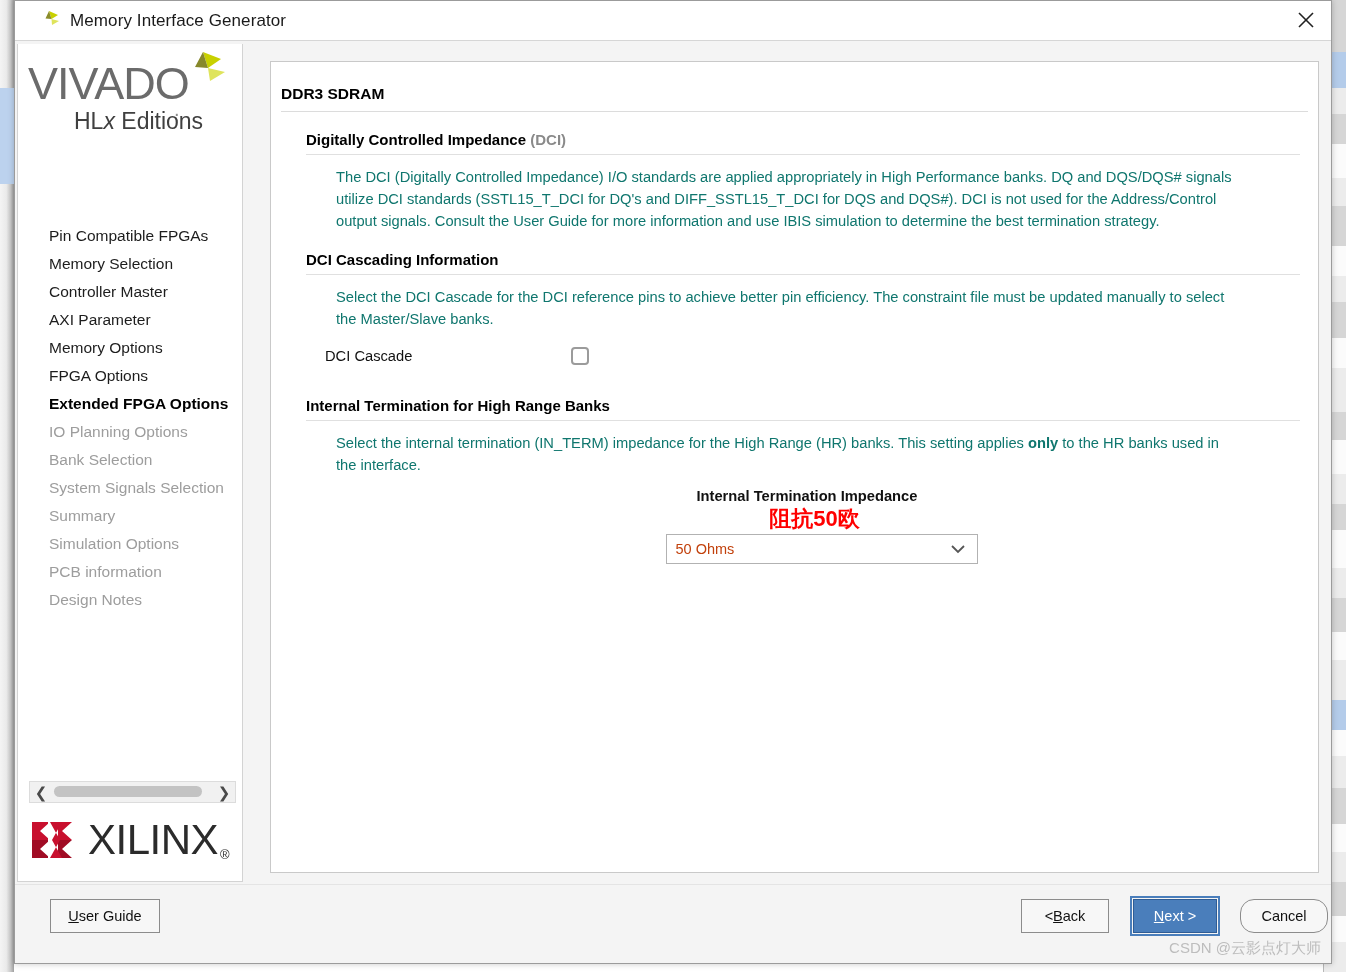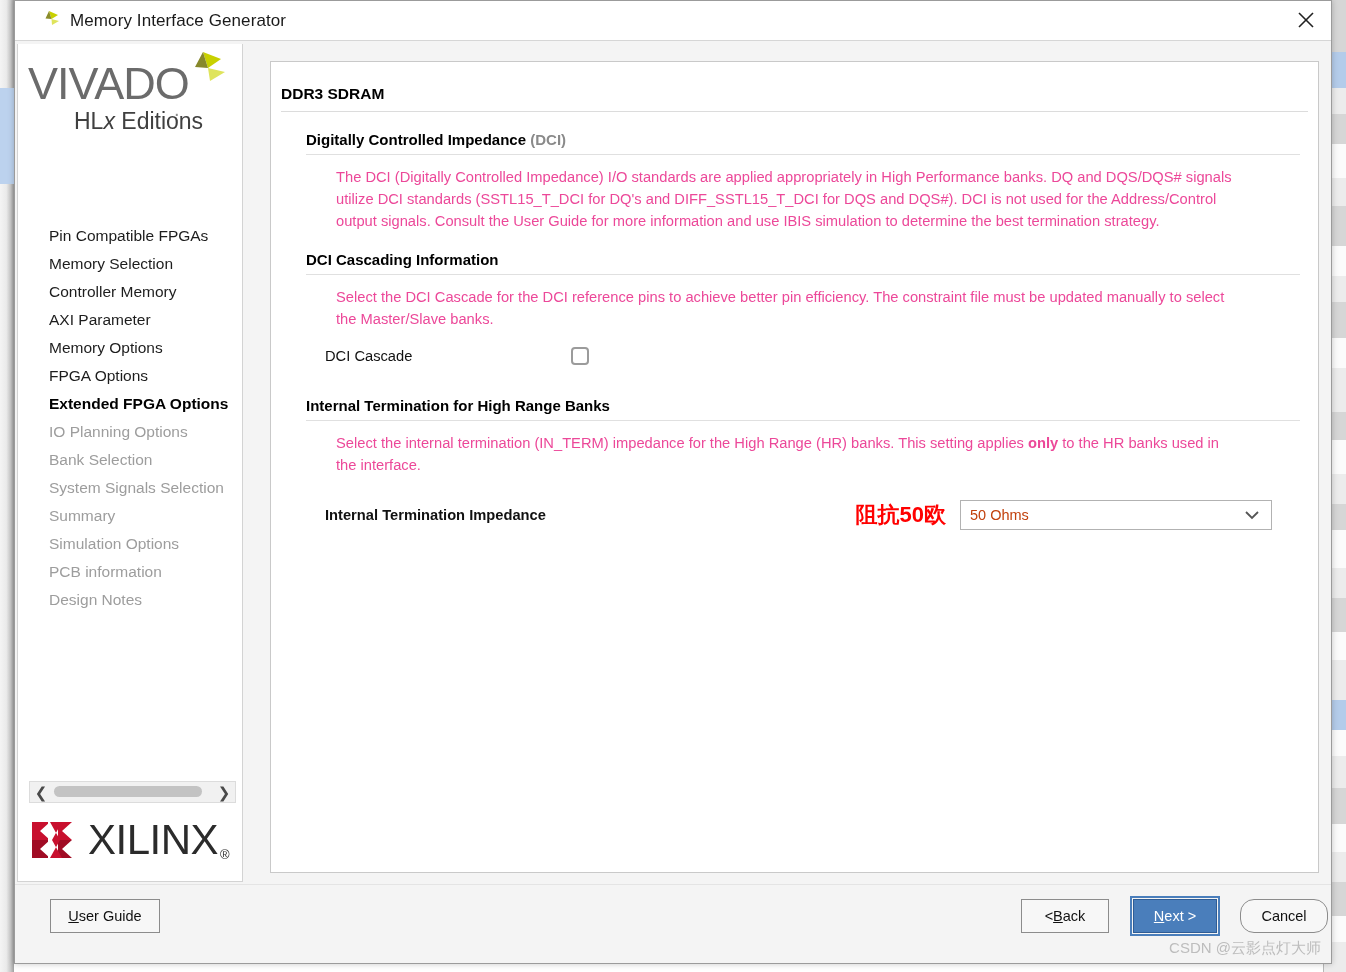--- a/index.html
+++ b/index.html
@@ -231,21 +231,21 @@
     color: #000;
   }
   .section-head .muted { color: #8a8a8a; font-weight: bold; }
   .section-rule {
     margin: 6px 18px 0 35px;
     border-top: 1px solid #e0e0e0;
   }
   .section-body {
     margin: 11px 78px 0 65px;
     font-size: 14.7px;
-    color: #ec4899;
+    color: #0f766e;
     line-height: 22px;
   }
   .section-body b { font-weight: bold; }
 
   .field-row {
     display: flex;
     align-items: center;
     margin: 17px 0 0 54px;
     font-size: 14.7px;
     color: #111;
@@ -401,21 +401,21 @@
               <polygon points="23,2 41,9 28,18" fill="#c8d000"></polygon>
               <polygon points="23,2 28,18 15,17" fill="#87882b"></polygon>
               <polygon points="28,18 45,22 30,31" fill="#dfe45c"></polygon>
             </svg>
           </div>
         </div>
 
         <div class="nav" id="nav">
             <div class="nav-item">Pin Compatible FPGAs</div>
             <div class="nav-item">Memory Selection</div>
-            <div class="nav-item">Controller Memory</div>
+            <div class="nav-item">Controller Master</div>
             <div class="nav-item">AXI Parameter</div>
             <div class="nav-item">Memory Options</div>
             <div class="nav-item">FPGA Options</div>
             <div class="nav-item active">Extended FPGA Options</div>
             <div class="nav-item disabled">IO Planning Options</div>
             <div class="nav-item disabled">Bank Selection</div>
             <div class="nav-item disabled">System Signals Selection</div>
             <div class="nav-item disabled">Summary</div>
             <div class="nav-item disabled">Simulation Options</div>
             <div class="nav-item disabled">PCB information</div>
@@ -463,21 +463,21 @@
           <div class="field-row">
             <div class="field-label">DCI Cascade</div>
             <div class="checkbox"></div>
           </div>
         </div>
 
         <div class="section" style="margin-top:32px;">
           <div class="section-head">Internal Termination for High Range Banks</div>
           <div class="section-rule"></div>
           <div class="section-body"><span>Select the internal termination (IN_TERM) impedance for the High Range (HR) banks. This setting applies </span><b>only</b><span> to the HR banks used in the interface.</span></div>
-          <div class="field-row" style="margin-top:24px;">
+          <div class="field-row" style="margin-top:12px;flex-direction:column;">
             <div class="field-label bold">Internal Termination Impedance</div>
             <div style="flex:1;"></div>
             <div class="annot">阻抗50欧</div>
             <div class="combo">
               <div class="combo-value">50 Ohms</div>
               <div class="combo-arrow">
                 <svg width="16" height="10" viewBox="0 0 16 10">
                   <polyline points="2,2 8,8 14,2" fill="none" stroke="#555" stroke-width="1.8"></polyline>
                 </svg>
               </div>

